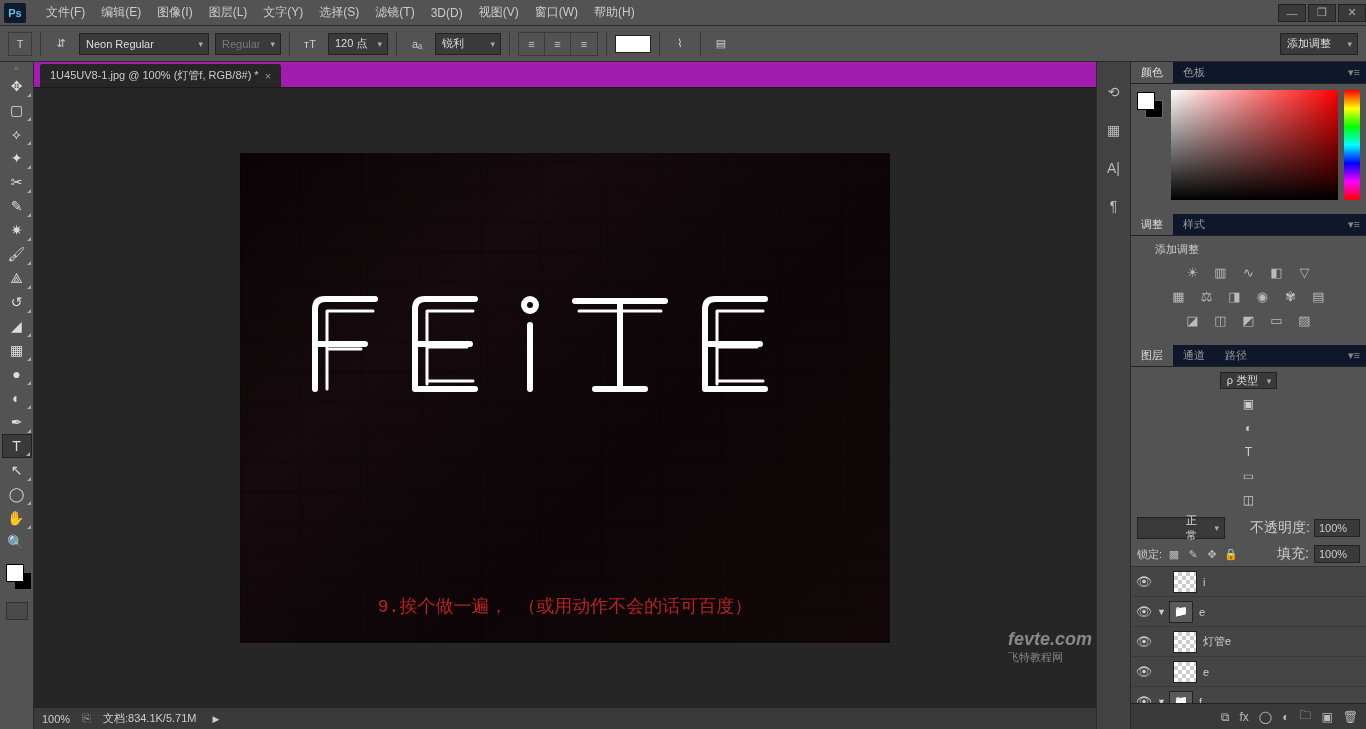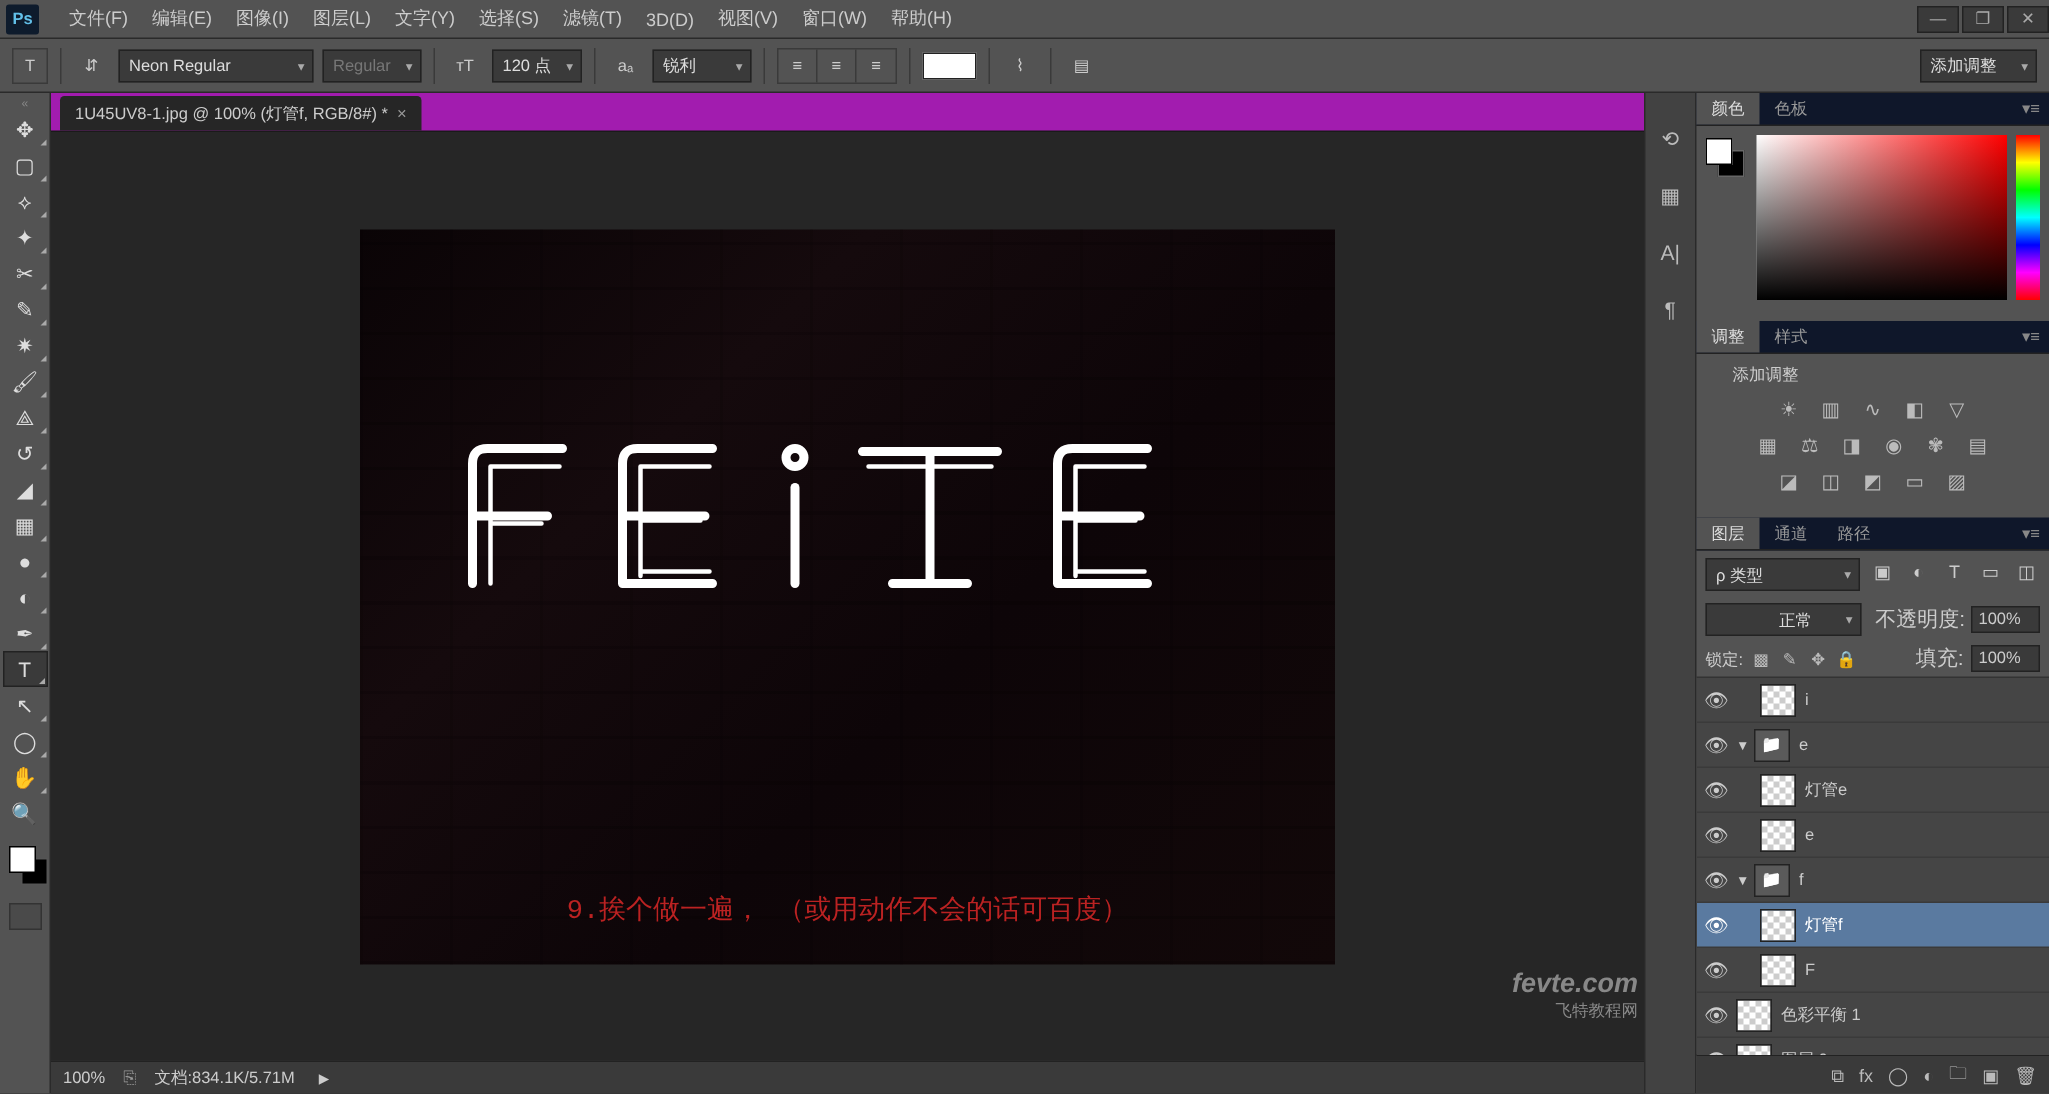--- a/index.html
+++ b/index.html
@@ -49,21 +49,21 @@
 .brick-overlay { position: absolute; inset: 0; background-image:
   repeating-linear-gradient(0deg, rgba(0,0,0,0.35) 0 2px, transparent 2px 30px),
   repeating-linear-gradient(90deg, rgba(0,0,0,0.25) 0 2px, transparent 2px 60px);
   opacity: 0.4; }
 .neon-text { position: absolute; left: 50%; top: 40%; transform: translate(-50%, -50%); }
 .neon-text svg { display: block; }
 .caption { position: absolute; left: 50%; bottom: 25px; transform: translateX(-50%); color: #b22; font-size: 18px; font-family: Liberation Mono, monospace; white-space: nowrap; }
 .statusbar { height: 22px; background: #3a3a3a; display: flex; align-items: center; padding: 0 8px; font-size: 11px; color: #ccc; gap: 12px; border-top: 1px solid #222; }
 .statusbar .icon { color: #999; }
 .statusbar .endtri { margin-left: 4px; font-size: 9px; }
-.watermark { position: absolute; right: 4px; bottom: 26px; text-align: right; font-size: 11px; color: #888; }
+.watermark { position: absolute; right: 4px; bottom: 42px; font-size: 11px; color: #888; }
 .watermark .logo { font-size: 18px; font-weight: bold; font-style: italic; }
 
 
 .panel-strip { width: 34px; background: #424242; border-left: 1px solid #2a2a2a; display: flex; flex-direction: column; align-items: center; padding-top: 20px; gap: 18px; }
 .panel-strip .pico { width: 20px; height: 20px; color: #bbb; display: flex; align-items: center; justify-content: center; font-size: 14px; }
 
 
 .panels { width: 236px; background: #535353; border-left: 1px solid #2a2a2a; display: flex; flex-direction: column; }
 .panel-tabs { height: 22px; background: #0f172a; display: flex; align-items: center; border-bottom: 1px solid #222; }
 .ptab { padding: 3px 10px; font-size: 11px; color: #999; }
@@ -75,25 +75,25 @@
 .cb-fg { position: absolute; left: 0; top: 2px; width: 18px; height: 18px; background: #fff; border: 1px solid #000; z-index: 2; }
 .cb-bg { position: absolute; left: 8px; top: 10px; width: 18px; height: 18px; background: #000; border: 1px solid #666; }
 .picker { flex: 1; height: 110px; background: linear-gradient(to bottom, transparent, #000), linear-gradient(to right, #fff, #f00); position: relative; }
 .hue-strip { width: 16px; height: 110px; background: linear-gradient(to bottom, #f00, #ff0, #0f0, #0ff, #00f, #f0f, #f00); }
 
 .adjust-panel { padding: 6px 24px 10px; }
 .adjust-panel .lbl { font-size: 11px; color: #ccc; margin-bottom: 6px; }
 .adj-row { display: flex; justify-content: center; gap: 10px; margin: 6px 0; }
 .adj-ico { width: 18px; height: 18px; color: #bbb; display: flex; align-items: center; justify-content: center; font-size: 13px; }
 
-.layers-head { display: flex; align-items: flex-start; gap: 6px; padding: 5px 6px; }
+.layers-head { display: flex; align-items: center; gap: 6px; padding: 5px 6px; flex-direction: column; }
 .kind-dd { flex: 1; }
 .lh-ico { width: 18px; height: 18px; display: flex; align-items: center; justify-content: center; color: #ccc; font-size: 12px; }
 .layers-row2 { display: flex; align-items: center; gap: 4px; padding: 3px 6px; }
-.blend-dd { width: 104px; padding-left: 48px; }
+.blend-dd { width: 88px; padding-left: 48px; }
 .opacity-lbl { font-size: 14px; color: #ccc; margin-left: auto; }
 .pct-input { background: #3a3a3a; border: 1px solid #222; width: 46px; height: 18px; display: flex; align-items: center; padding: 0 4px; font-size: 11px; }
 .lock-row { display: flex; align-items: center; gap: 5px; padding: 3px 6px; border-bottom: 1px solid #333; }
 .lock-ico { width: 14px; height: 14px; color: #bbb; font-size: 11px; display: flex; align-items: center; justify-content: center; }
 
 .layer-list { flex: 1; overflow-y: auto; background: #454545; }
 .layer { display: flex; align-items: center; height: 30px; border-bottom: 1px solid #3a3a3a; padding-right: 6px; }
 .layer.selected { background: #5a7aa0; color: #fff; }
 .layer .vis { width: 26px; text-align: center; font-size: 13px; }
 .layer .indent { display: inline-block; }

